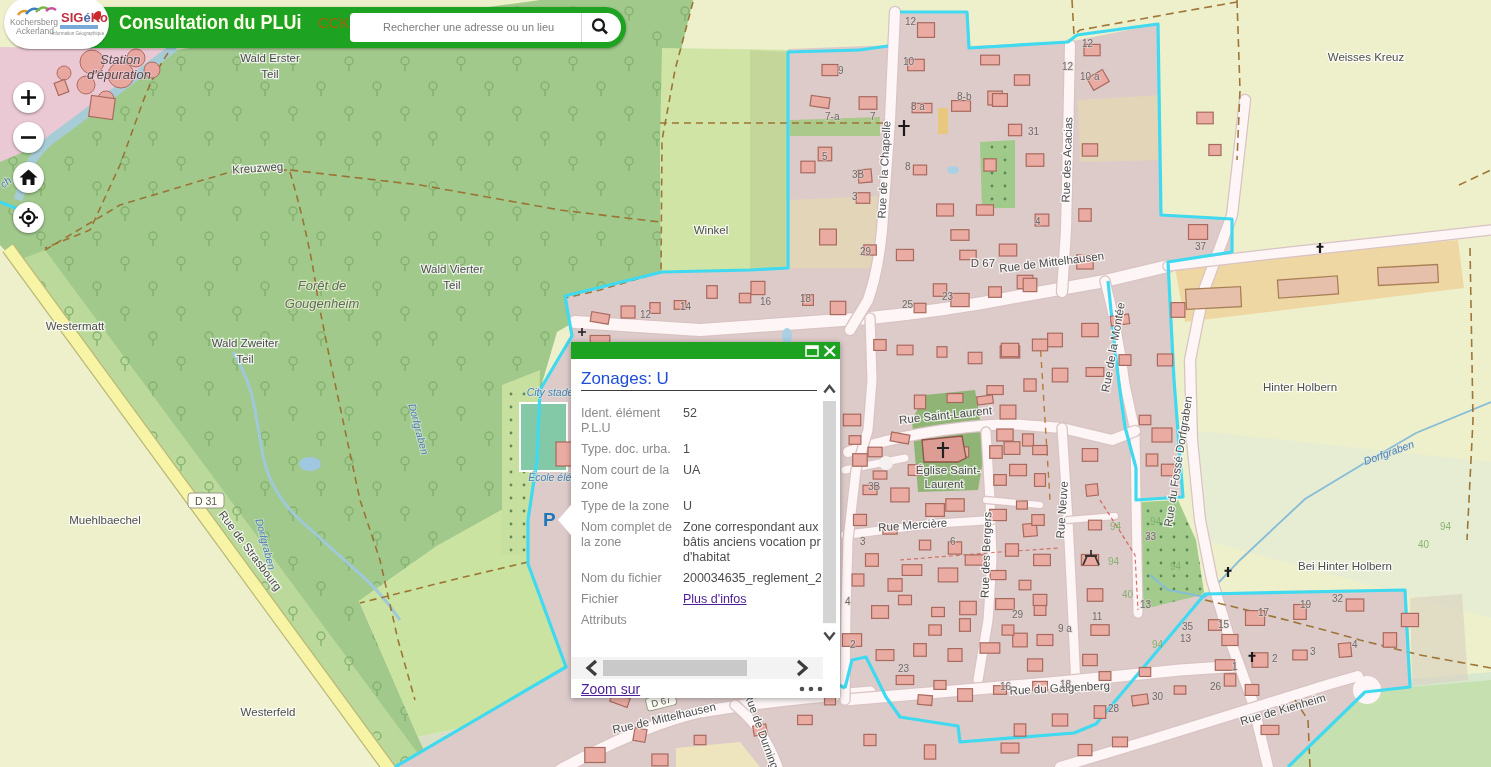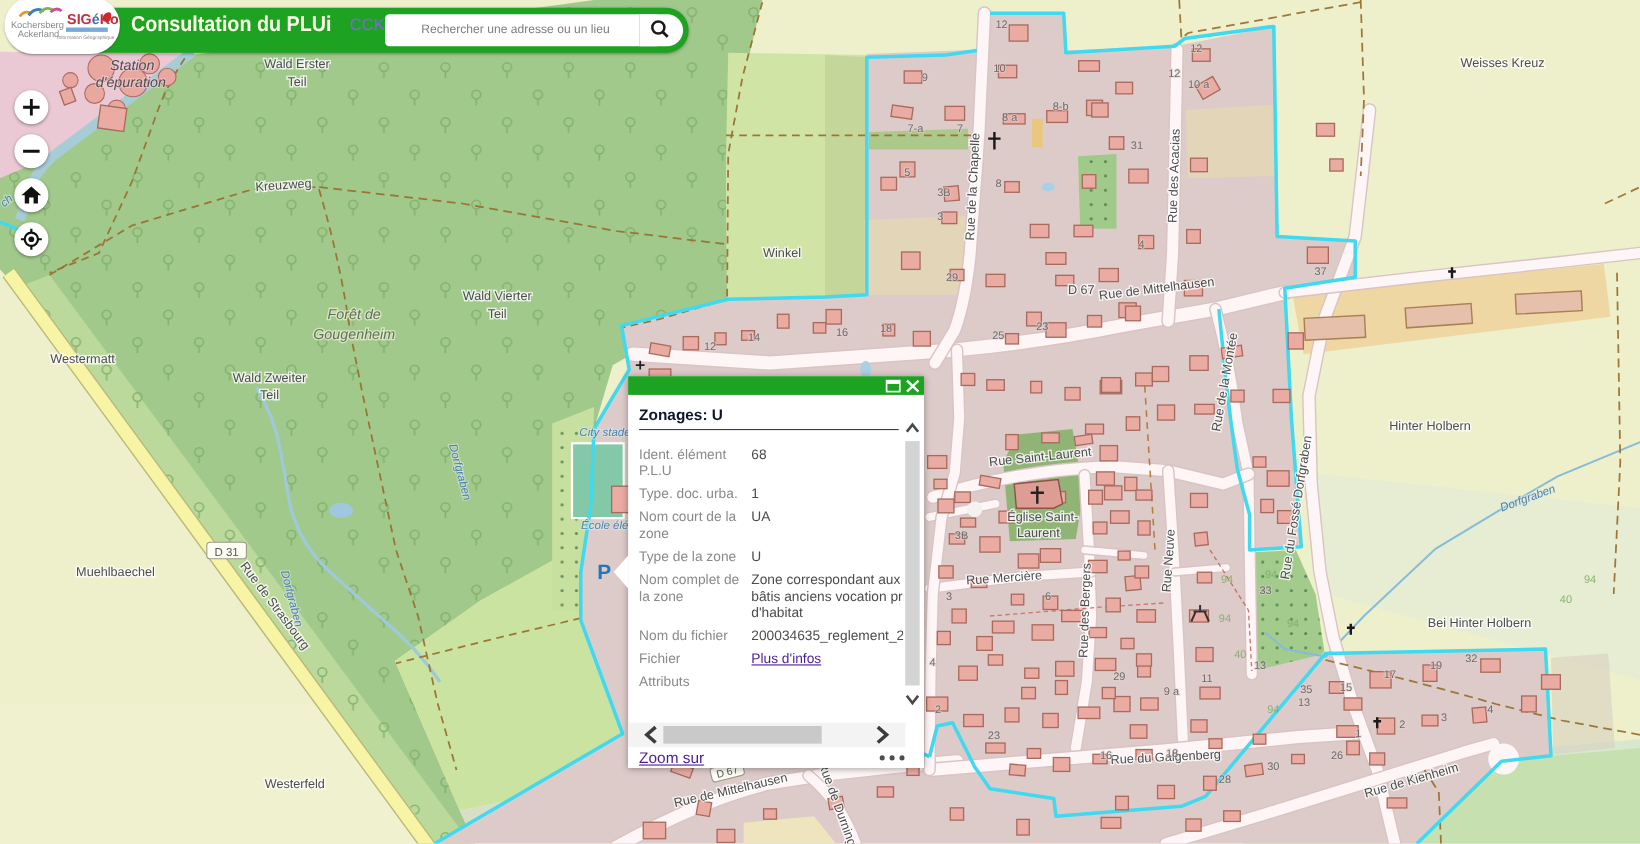--- a/index.html
+++ b/index.html
@@ -7,30 +7,30 @@
   #stage{position:relative;width:1491px;height:767px;background:#edefca;}
   #map{position:absolute;left:0;top:0;}
   .lbl{fill:#4d4d4d;font-size:11.5px;paint-order:stroke;stroke:#ffffff;stroke-width:2.6px;stroke-opacity:.75;font-family:"Liberation Sans",sans-serif;}
   .nat{fill:#5d6e60;font-size:13px;font-style:italic;paint-order:stroke;stroke:#f0f2d2;stroke-width:2.4px;stroke-opacity:.7;}
   .wat{fill:#4d80b4;font-size:10.5px;font-style:italic;paint-order:stroke;stroke:#dfe9e0;stroke-width:2px;stroke-opacity:.6;}
   .num{fill:#6c6c6c;font-size:10px;paint-order:stroke;stroke:#e3d2d0;stroke-width:2px;stroke-opacity:.55;}
   
   #hdr{position:absolute;left:8px;top:7px;height:41px;width:618px;background:#1ea222;border-radius:21px;box-shadow:0 1px 3px rgba(0,0,0,.35);}
   #logo{position:absolute;left:4px;top:-3px;width:105px;height:52px;background:#fff;border-radius:26px;box-shadow:0 1px 2px rgba(0,0,0,.25);}
   #title{position:absolute;left:119px;top:11px;color:#fdffe8;font-size:19.5px;font-weight:bold;transform:scaleX(0.92);transform-origin:left center;white-space:nowrap;}
-  #cck{position:absolute;left:318px;top:14px;color:#8b5cf6;font-size:15px;}
+  #cck{position:absolute;left:318px;top:14px;color:#a16207;font-size:15px;}
   #srch{position:absolute;left:350px;top:13px;width:214px;height:29px;background:#fff;border-radius:4px 0 0 4px;color:#7c7c7c;font-size:11px;line-height:29px;padding-left:33px;white-space:nowrap;overflow:hidden;}
   #sbtn{position:absolute;left:581px;top:13px;width:39px;height:29px;background:#fff;border-left:1px solid #d7d7d7;border-radius:0 15px 15px 0;}
   
   .rbtn{position:absolute;left:13px;width:31px;height:31px;border-radius:50%;background:#fff;box-shadow:0 1px 3px rgba(0,0,0,.4);color:#111;text-align:center;}
   
   #pop{position:absolute;left:571px;top:342px;width:269px;height:356px;background:#fff;box-shadow:0 1px 6px rgba(0,0,0,.35);}
   #pophd{position:absolute;left:0;top:0;width:100%;height:17px;background:#1ea222;}
   #ptail{position:absolute;left:-13px;top:163px;width:0;height:0;border-top:15px solid transparent;border-bottom:15px solid transparent;border-right:13px solid #fff;}
-  #ptitle{position:absolute;left:10px;top:27px;font-size:14px;font-weight:bold;color:#0f172a;}
+  #ptitle{position:absolute;left:10px;top:27px;font-size:17px;font-weight:normal;color:#1d4ed8;}
   #phr{position:absolute;left:10px;top:48px;width:236px;border-top:1.5px solid #3c3c3c;}
   table.attrs{position:absolute;left:10px;top:61px;border-collapse:collapse;font-size:12.5px;width:240px;table-layout:fixed;}
   table.attrs td{vertical-align:top;padding:3px 0 3px 0;line-height:15px;}
   td.k{color:#8a8a8a;width:102px;padding-right:8px;}
   td.v{color:#4c4c4c;white-space:nowrap;overflow:hidden;}
   a.lnk{color:#4c1d95;text-decoration:underline;}
   #vsb{position:absolute;right:2px;top:33px;width:15px;height:282px;}
   #hsb{position:absolute;left:0px;top:315px;width:252px;height:22px;background:#f4f4f4;}
   #pfoot{position:absolute;left:0;top:337px;width:100%;height:19px;background:#fff;}
 </style>
@@ -515,21 +515,21 @@
     <rect x="235" y="4" width="12" height="3" fill="#ffffff"></rect>
     <path d="M 253.5,4 L 264,14 M 264,4 L 253.5,14" stroke="#ffffff" stroke-width="2.2"></path>
   </svg></div>
   <div id="ptail"></div>
   <div id="ptitle">Zonages: U</div>
   <div id="phr"></div>
   <table class="attrs">
     <tbody>
           <tr>
             <td class="k">Ident. élément<br>P.L.U</td>
-            <td class="v">68</td>
+            <td class="v">52</td>
           </tr>
     <tr>
             <td class="k">Type. doc. urba.</td>
             <td class="v">1</td>
           </tr>
     <tr>
             <td class="k">Nom court de la<br>zone</td>
             <td class="v">UA</td>
           </tr>
     <tr>

